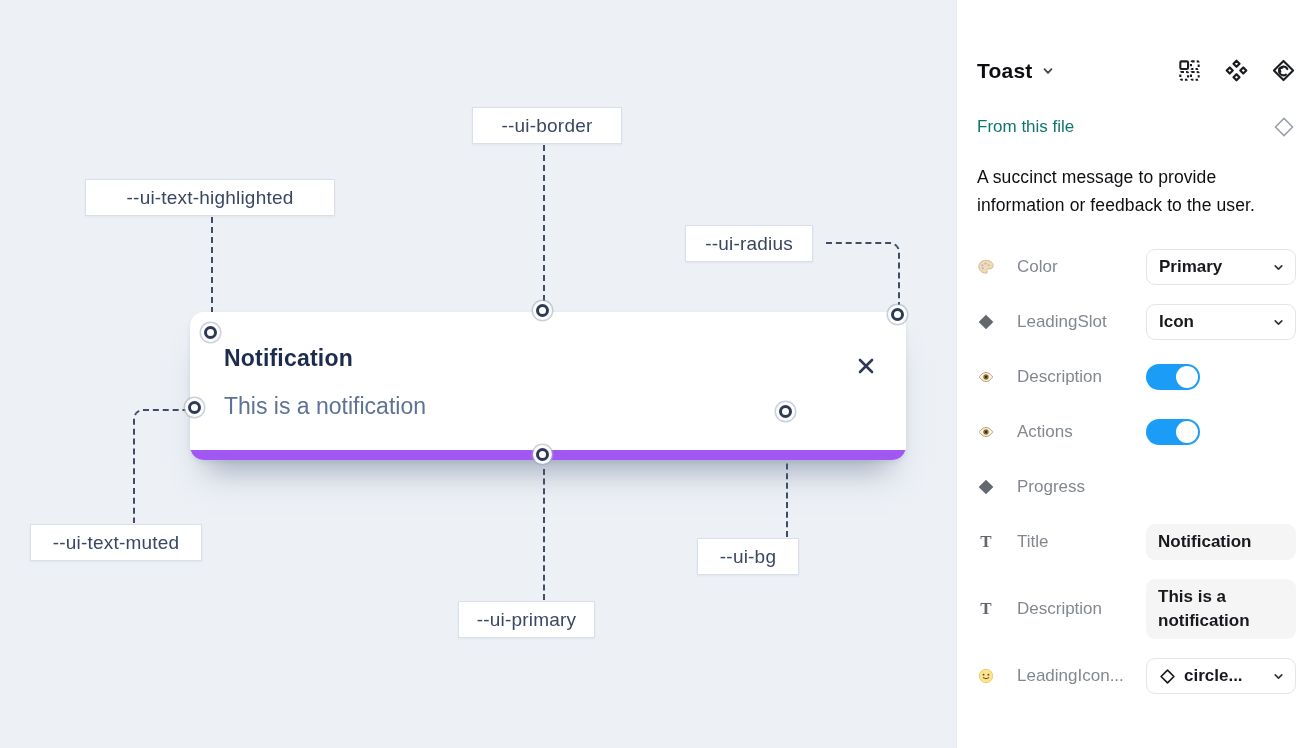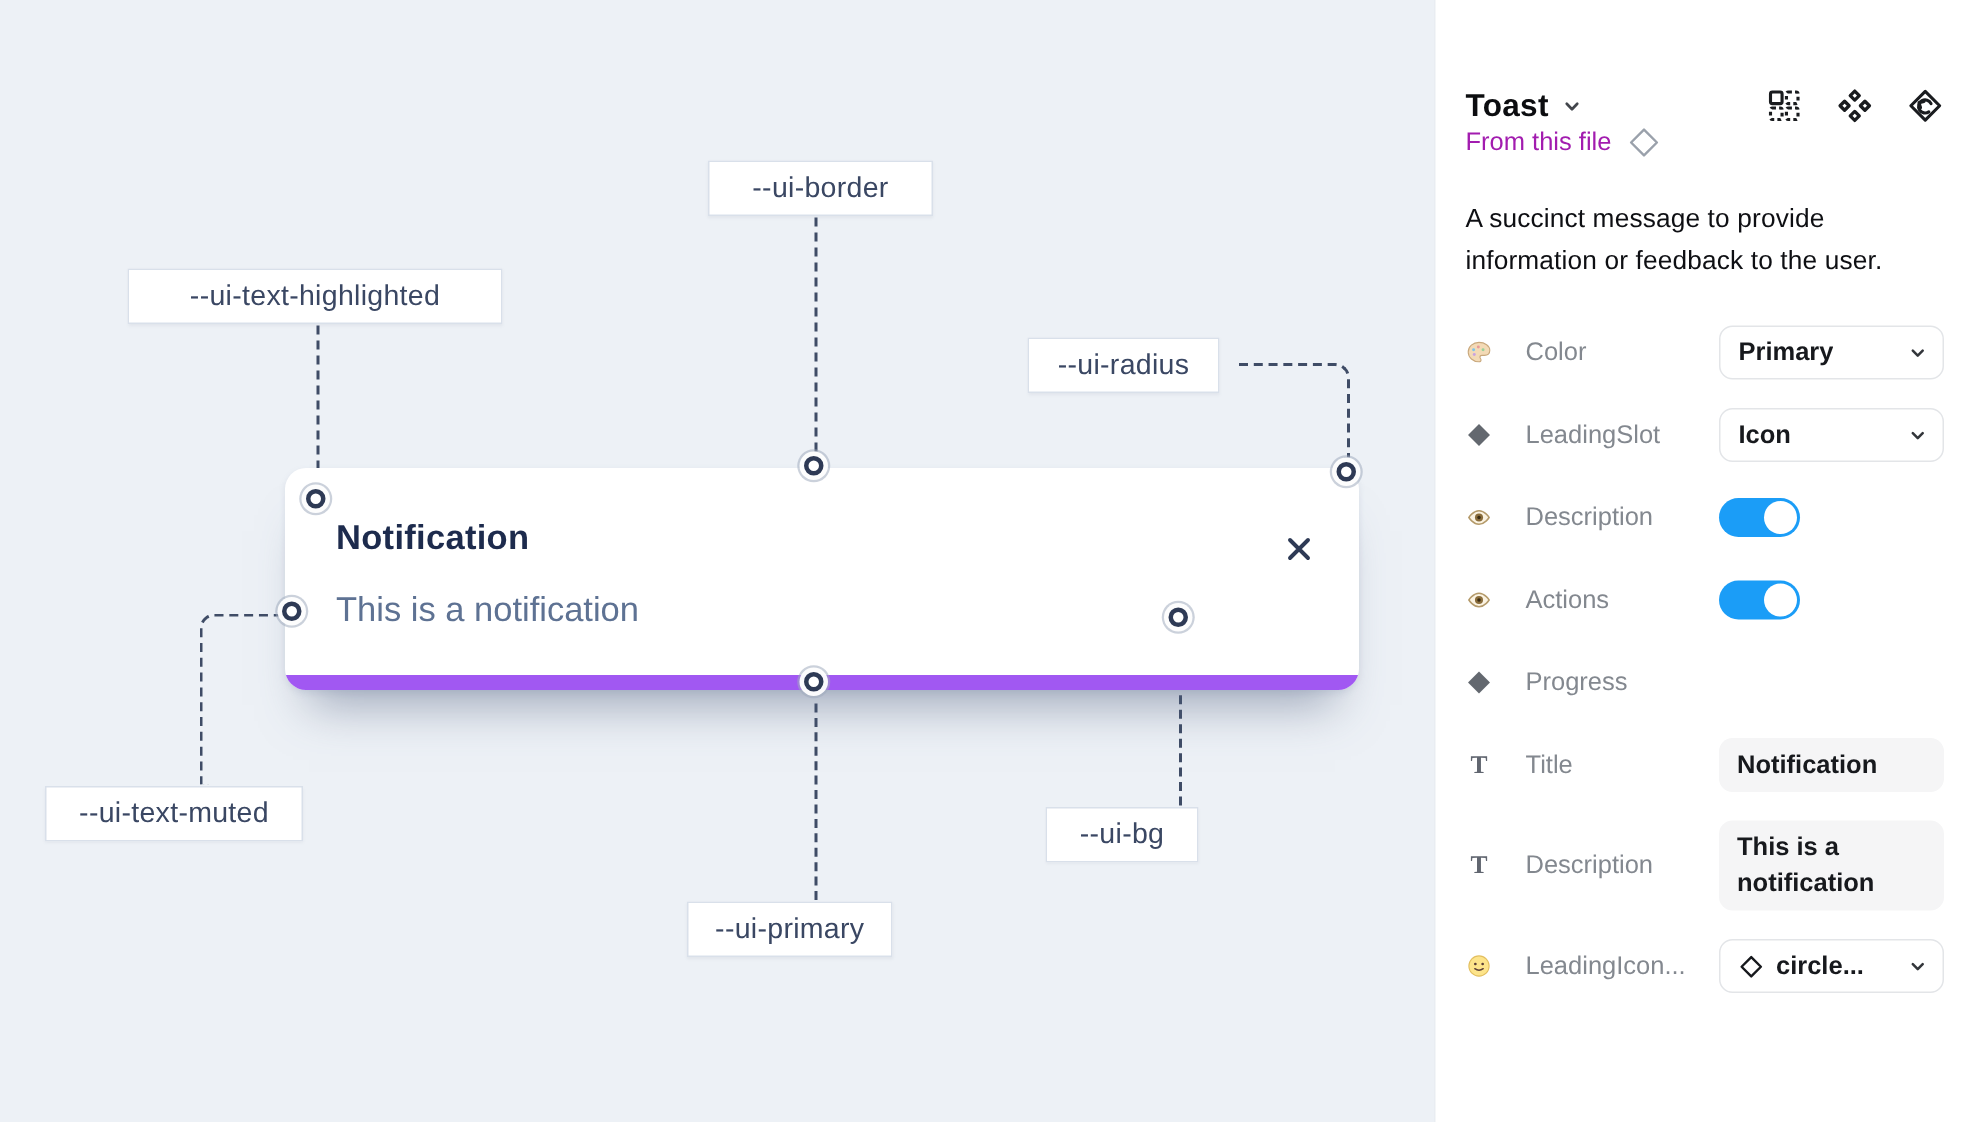--- a/index.html
+++ b/index.html
@@ -52,22 +52,22 @@
 
   
   .panel { position:absolute; left:956px; top:0; width:356px; height:748px;
     background:#fff; border-left:1px solid #e9edf2; padding:0 16px 0 20px; }
   .panel-header { margin-top:58px; display:flex; align-items:center; }
   .panel-title-group { display:flex; align-items:center; gap:9px; cursor:pointer; }
   .panel-title { font-size:21px; font-weight:700; color:#0c0d10; letter-spacing:.2px; }
   .header-icons { margin-left:auto; display:flex; align-items:center; gap:22px; }
   .hicon { width:25px; height:25px; cursor:pointer; }
 
-  .source-row { display:flex; align-items:center; gap:10px;
-    color:#a21caf; font-size:17px; }
+  .source-row { margin-top:32px; display:flex; align-items:center; gap:10px;
+    color:#0f766e; font-size:17px;justify-content:space-between; }
   .panel-desc { margin-top:24px; width:322px; font-size:17.5px; line-height:28px;
     color:#0e0f13; letter-spacing:.1px; }
 
   .props { margin-top:30px; display:flex; flex-direction:column; gap:19px; }
   .prop-row { display:flex; align-items:center; min-height:36px; }
   .prop-label { flex:0 0 169px; display:flex; align-items:center; gap:22px;
     font-size:17px; color:#83888f; overflow:hidden; white-space:nowrap; }
   .prop-control { width:151px; }
   .licon { width:18px; height:18px; flex:0 0 18px; display:inline-flex; }
   .t-glyph { font-family:"Liberation Serif", serif; font-weight:700; font-size:17px;

